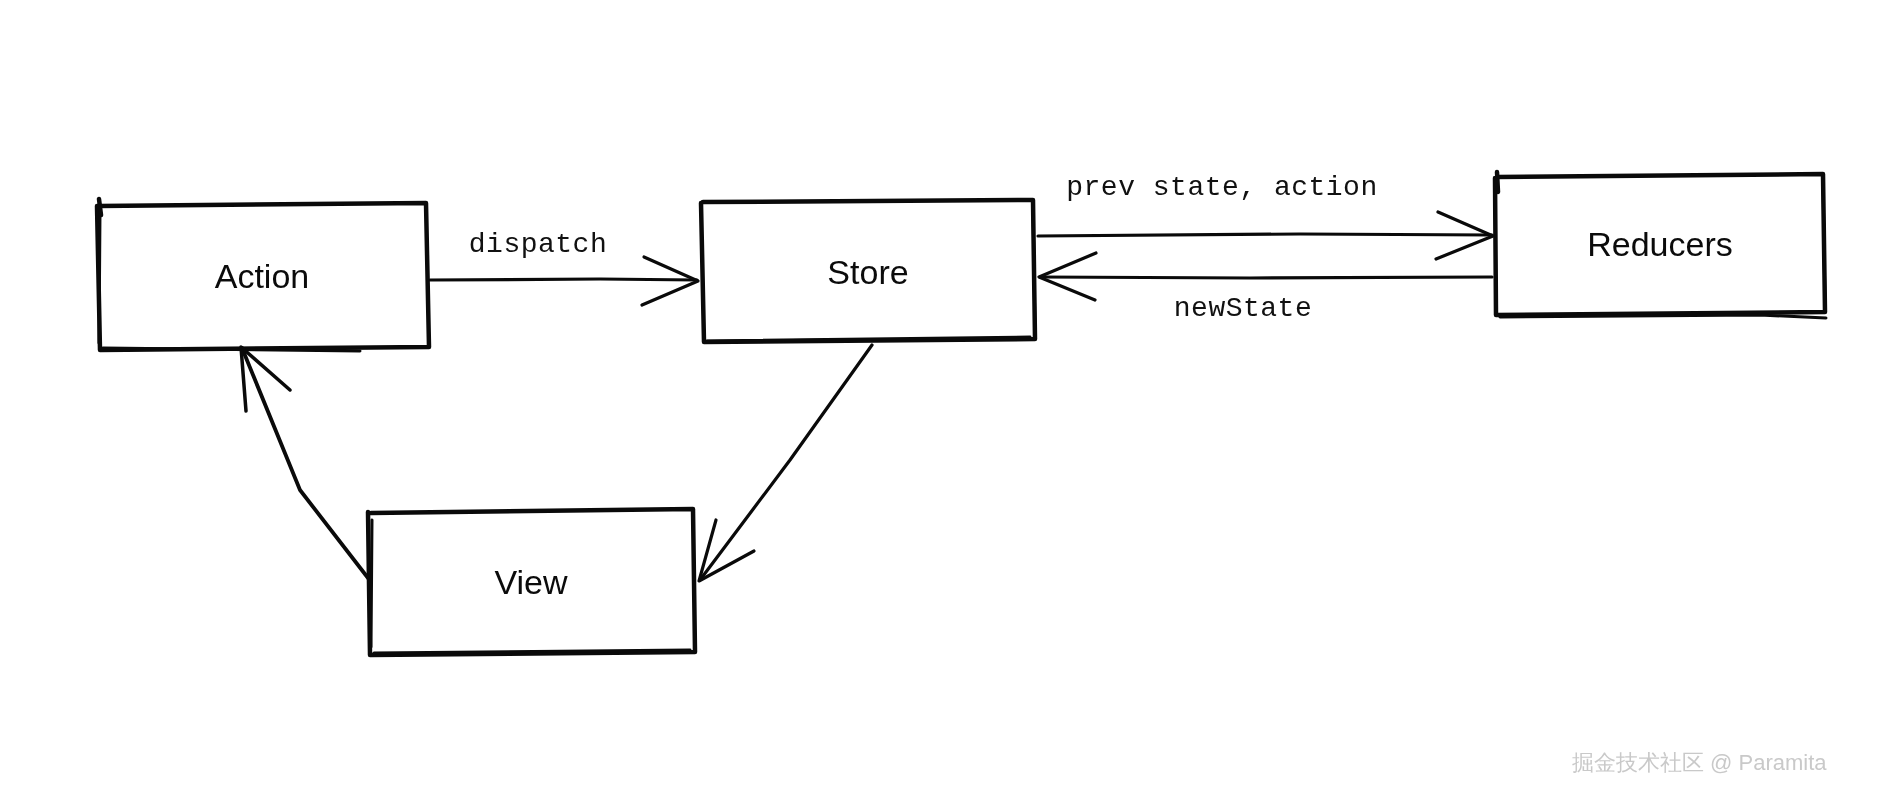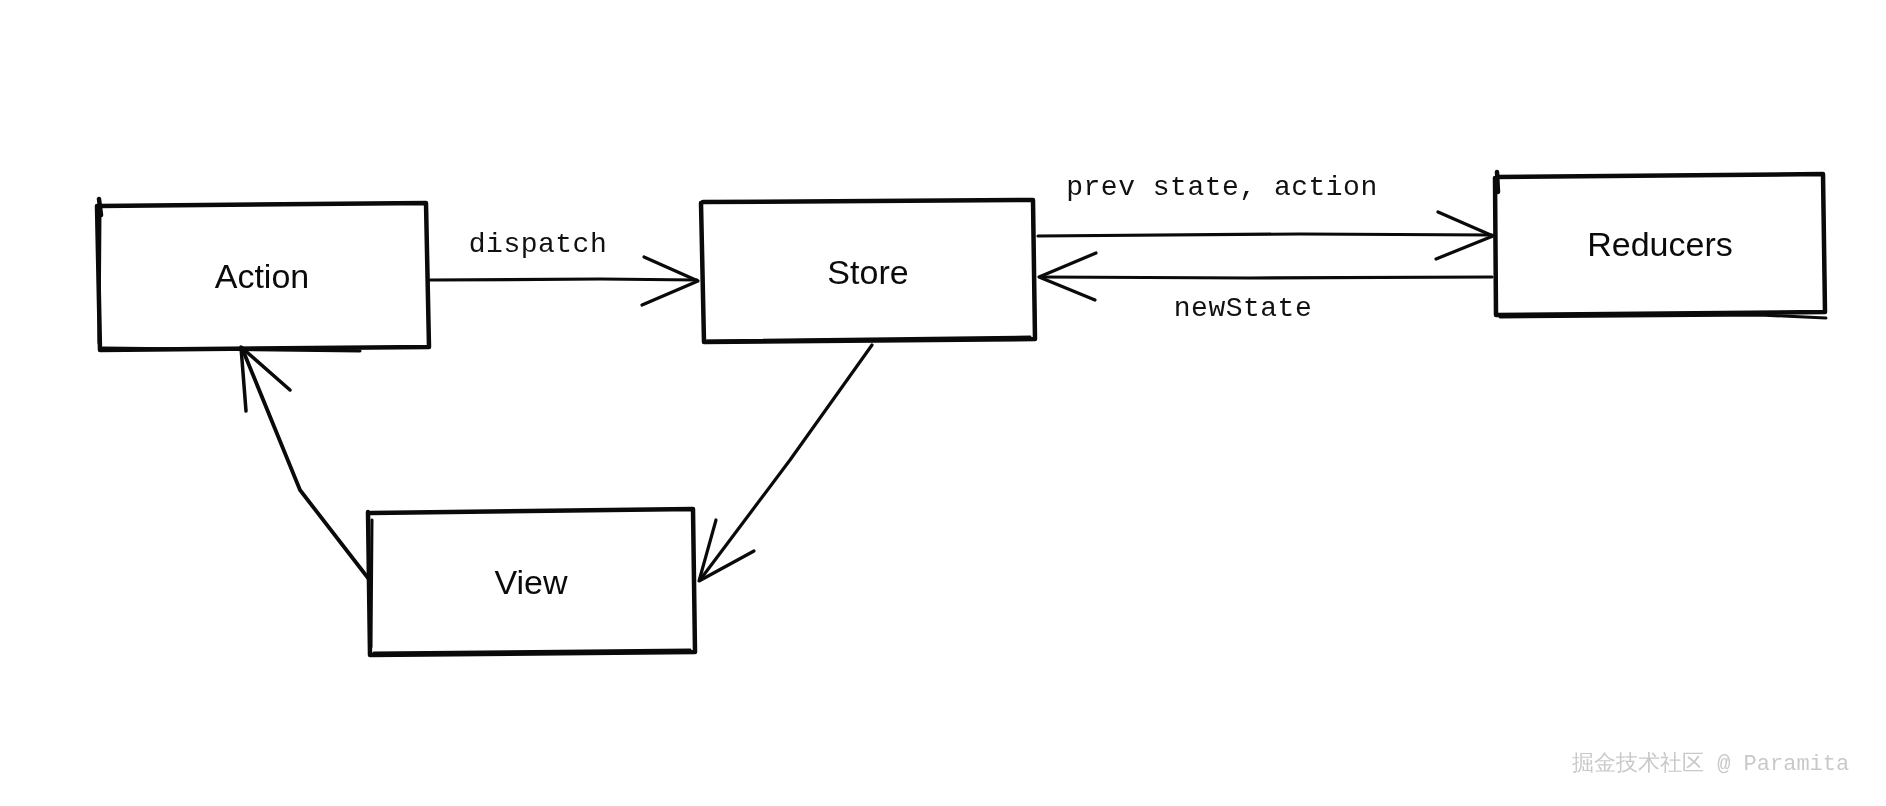--- a/index.html
+++ b/index.html
@@ -36,21 +36,21 @@
   .edge-label {
     font-family: "Liberation Mono", "DejaVu Sans Mono", monospace;
     font-size: 28px;
     fill: #111111;
     text-anchor: middle;
     dominant-baseline: middle;
     letter-spacing: 0.5px;
   }
   .watermark-text {
     position: absolute;
-    font-family: Liberation Mono, monospace;
+    font-family: Liberation Sans, sans-serif;
     font-size: 22px;
     color: #c9c9c9;
     white-space: nowrap;
     user-select: none;
   }
   .stroke {
     fill: none;
     stroke: #0a0a0a;
     stroke-linecap: round;
     stroke-linejoin: round;

